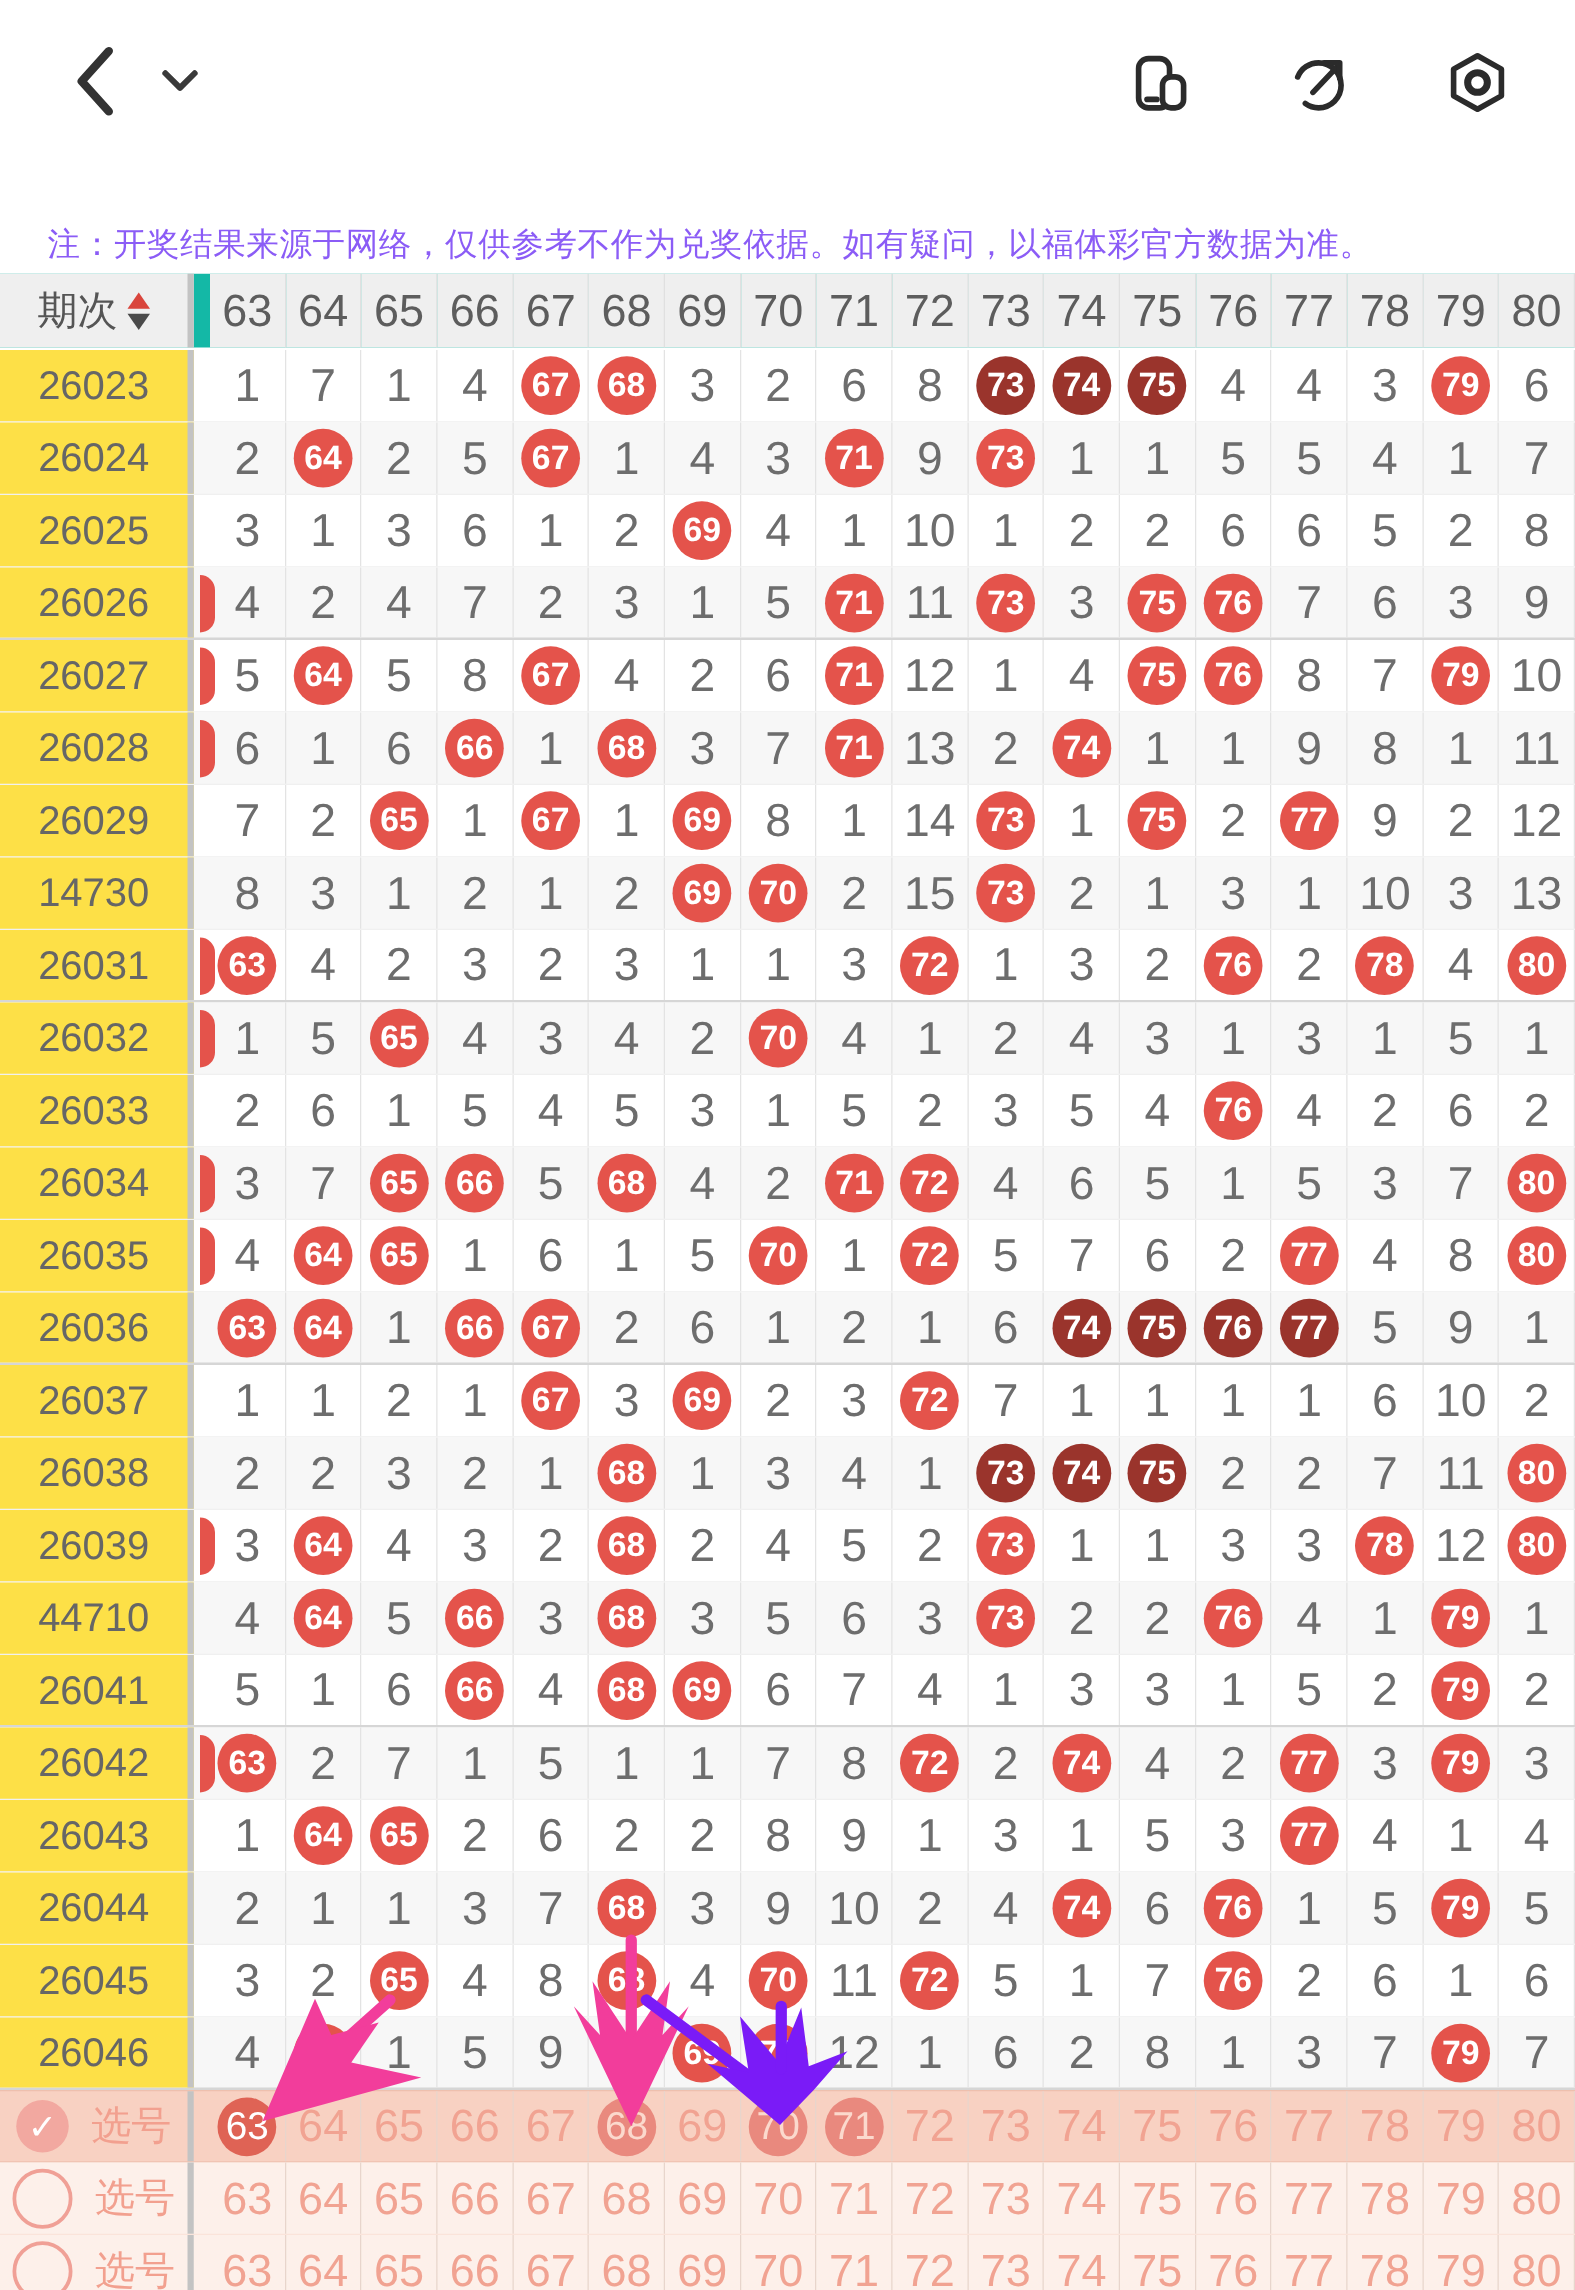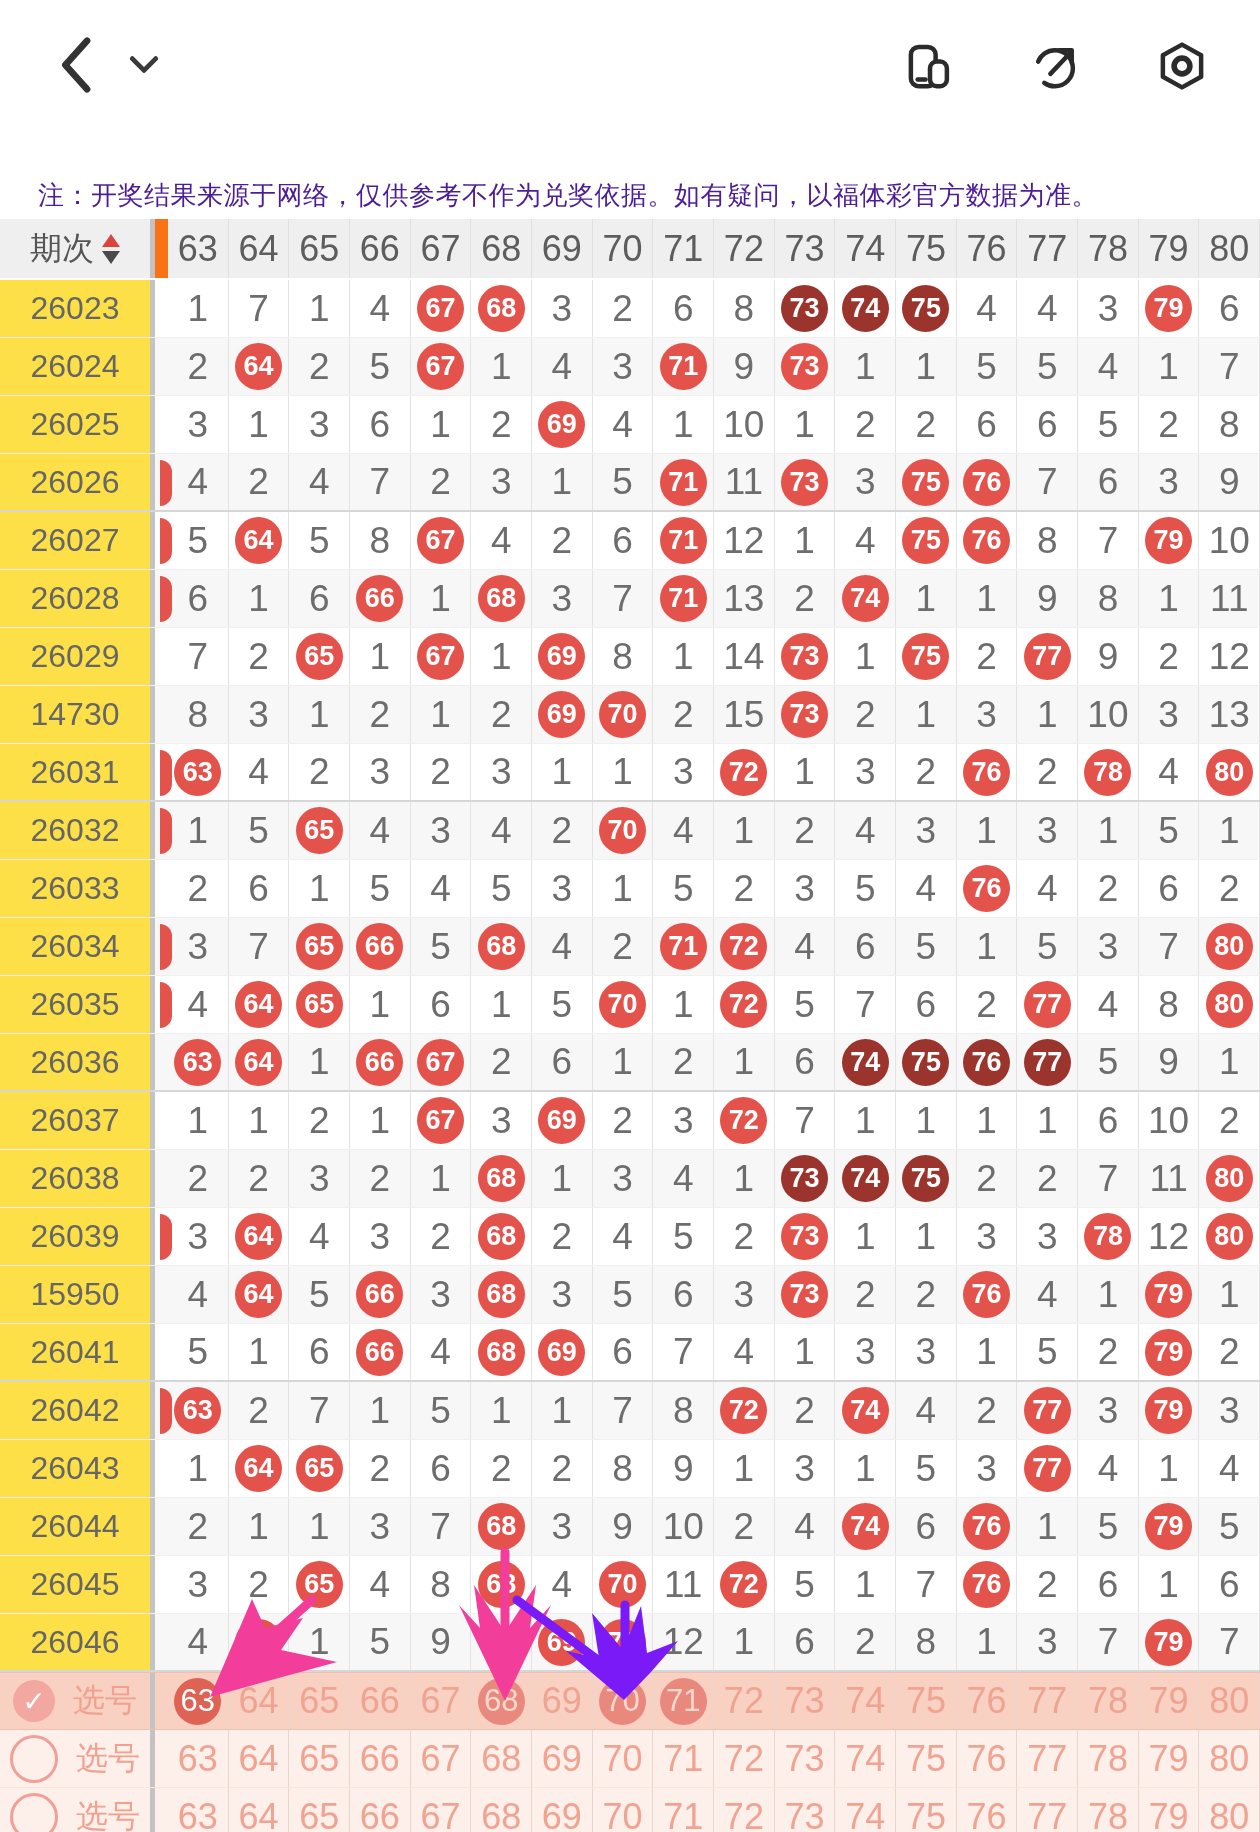--- a/index.html
+++ b/index.html
@@ -6,27 +6,27 @@
   body{width:1260px;height:1832px;overflow:hidden;position:relative;
        font-family:"Liberation Sans","DejaVu Sans",sans-serif;}
   
   .appbar{position:absolute;top:0;left:0;width:1260px;height:130px;display:flex;align-items:center;background:#fff;}
   .back{margin-left:58px;width:40px;height:60px;display:flex;align-items:center;cursor:pointer;}
   .title{margin-left:52px;font-size:46px;font-weight:700;color:#151515;letter-spacing:1px;}
   .tchev{margin-left:30px;display:flex;align-items:center;cursor:pointer;}
   .actions{position:absolute;right:50px;top:38px;display:flex;align-items:center;}
   .actions .ic{width:56px;height:56px;margin-left:70px;cursor:pointer;display:flex;align-items:center;justify-content:center;}
   
-  .note{position:absolute;top:152px;left:38px;width:1200px;font-size:26px;color:#4c1d95;letter-spacing:.5px;}
+  .note{position:absolute;top:152px;left:38px;width:1200px;font-size:26px;color:#8b5cf6;letter-spacing:.5px;}
   
   .table{position:absolute;top:219px;left:0;width:1260px;}
   .trow{display:flex;width:1260px;height:58px;box-sizing:border-box;border-bottom:1px solid #f0f0f0;background:#fff;position:relative;}
   .trow.alt{background:#f7f7f7;}
   .trow.gend{border-bottom:2px solid #d6d6d6;}
-  .thead{height:61px;background:#f97316;border-bottom:2px solid #fff;}
+  .thead{height:61px;background:#14b8a6;border-bottom:2px solid #fff;}
   .pcell{flex:0 0 155px;box-sizing:border-box;border-right:5px solid #c3c3c3;display:flex;align-items:center;justify-content:center;background:#fde047;font-size:32px;color:#666;}
   .thead .pcell{background:#efefef;color:#555;font-weight:500;}
   .gutter{flex:0 0 13px;}
   .cell{flex:1 1 0;display:flex;align-items:center;justify-content:center;box-sizing:border-box;border-right:1px solid #e3e3e3;font-size:37px;color:#6d6d6d;position:relative;}
   .thead .cell{font-size:36px;color:#5d5d5d;background:#efefef;border-right:1px solid #e0e0e0;}
   .circle{width:47px;height:47px;border-radius:50%;display:flex;align-items:center;justify-content:center;font-size:27px;font-weight:700;color:#fff;}
   .sorticon{display:inline-flex;flex-direction:column;margin-left:8px;}
   .sorticon .up{width:0;height:0;border-left:9px solid transparent;border-right:9px solid transparent;border-bottom:13px solid #d9453c;}
   .sorticon .dn{width:0;height:0;margin-top:4px;border-left:9px solid transparent;border-right:9px solid transparent;border-top:13px solid #4a4a4a;}
   .partial{position:absolute;left:160px;top:6px;width:12px;height:46px;border-radius:0 24px 24px 0;}
@@ -638,21 +638,21 @@
       <div class="cell">3</div>
       <div class="cell">
         <span class="circle" style="background: rgb(228, 83, 75);">78</span>
       </div>
       <div class="cell">12</div>
       <div class="cell">
         <span class="circle" style="background: rgb(228, 83, 75);">80</span>
       </div>
     </div>
     <div class="trow alt">
-      <div class="pcell">15950</div>
+      <div class="pcell">44710</div>
       <div class="gutter"></div>
       <div class="cell">4</div>
       <div class="cell">
         <span class="circle" style="background: rgb(228, 83, 75);">64</span>
       </div>
       <div class="cell">5</div>
       <div class="cell">
         <span class="circle" style="background: rgb(228, 83, 75);">66</span>
       </div>
       <div class="cell">3</div>

